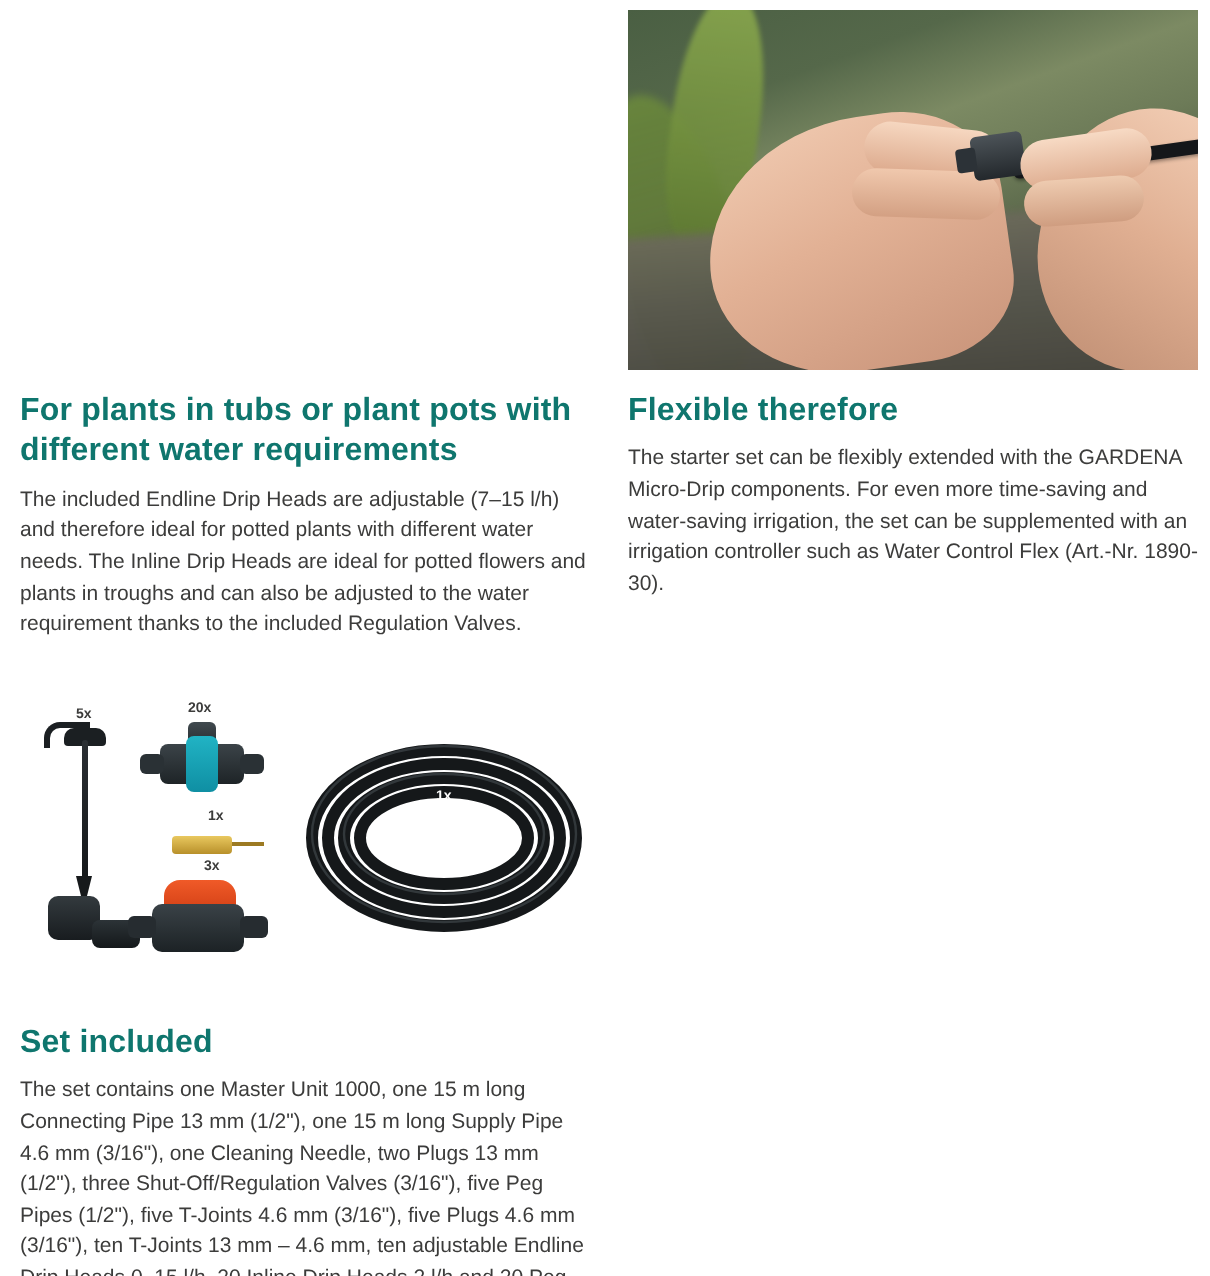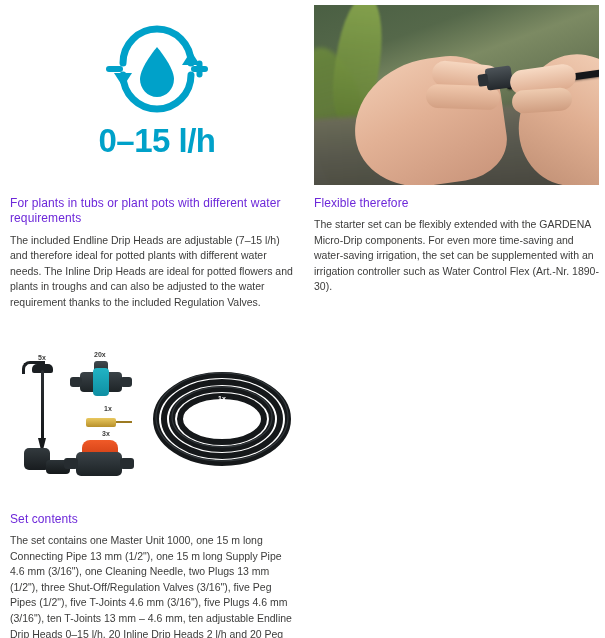--- a/index.html
+++ b/index.html
@@ -218,23 +218,23 @@
     left: 10px;
     width: 285px;
   }
   .col-right {
     position: absolute;
     left: 314px;
     width: 285px;
   }
   h3.section-title {
     margin: 0 0 6px 0;
-    color: #6d28d9;
-    font-size: 12px;
-    font-weight: normal;
+    color: #0f766e;
+    font-size: 16px;
+    font-weight: bold;
     line-height: 1.28;
     letter-spacing: 0.1px;
   }
   p.body-text {
     margin: 0;
     font-size: 10.5px;
     line-height: 1.48;
     color: #3c3c3b;
   }
 
@@ -433,41 +433,20 @@
   
   #set-contents-block { top: 512px; }
 </style>
 </head>
 <body>
 
 <div class="page">
 
   <div class="top-row">
 
-    <div class="panel-left">
-      <div class="icon-graphic">
-        <div class="icon-inner">
-          <svg width="150" height="110" viewBox="0 0 150 110">
-
-            <path d="M41 44 A34 34 0 0 1 109 44" fill="none" stroke="#00a1c9" stroke-width="7" stroke-linecap="round"></path>
-            <path d="M109 56 A34 34 0 0 1 41 56" fill="none" stroke="#00a1c9" stroke-width="7" stroke-linecap="round"></path>
-            <polygon points="109,32 118,46 100,46" fill="#00a1c9"></polygon>
-            <polygon points="41,68 32,54 50,54" fill="#00a1c9"></polygon>
-
-            <path d="M75 28 C75 28 58 48 58 60 C58 70 65.6 78 75 78 C84.4 78 92 70 92 60 C92 48 75 28 75 28 Z" fill="#00a1c9"></path>
-
-            <rect x="24" y="47" width="17" height="6" rx="3" fill="#00a1c9"></rect>
-
-            <rect x="109" y="47" width="17" height="6" rx="3" fill="#00a1c9"></rect>
-            <rect x="114.5" y="41.5" width="6" height="17" rx="3" fill="#00a1c9"></rect>
-          </svg>
-          <div class="badge-value">0–15 l/h</div>
-        </div>
-      </div>
-    </div>
 
     <div class="panel-right">
       <div class="photo">
         <div class="leaf2"></div>
         <div class="leaf"></div>
         <div class="blur-plank"></div>
         <div class="hand-left"></div>
         <div class="finger-l1"></div>
         <div class="finger-l2"></div>
         <div class="hand-right"></div>
@@ -528,17 +507,17 @@
         <g fill="none" stroke="#3a4044" stroke-width="1.2" opacity="0.8">
           <ellipse cx="72" cy="47" rx="66" ry="44"></ellipse>
           <ellipse cx="72" cy="47" rx="50" ry="30"></ellipse>
         </g>
       </svg>
     </div>
     <div class="prod-label" style="left:208px; top:47px; color:#ffffff;">1x</div>
   </div>
 
   <div class="col-left" id="set-contents-block" style="width:288px;">
-    <h3 class="section-title">Set contents</h3>
+    <h3 class="section-title">Set included</h3>
     <p class="body-text">The set contains one Master Unit 1000, one 15 m long Connecting Pipe 13 mm (1/2"), one 15 m long Supply Pipe 4.6 mm (3/16"), one Cleaning Needle, two Plugs 13 mm (1/2"), three Shut-Off/Regulation Valves (3/16"), five Peg Pipes (1/2"), five T-Joints 4.6 mm (3/16"), five Plugs 4.6 mm (3/16"), ten T-Joints 13 mm – 4.6 mm, ten adjustable Endline Drip Heads 0–15 l/h, 20 Inline Drip Heads 2 l/h and 20 Peg Pipes (3/16").</p>
   </div>
 
 </div>
 
 </body></html>

